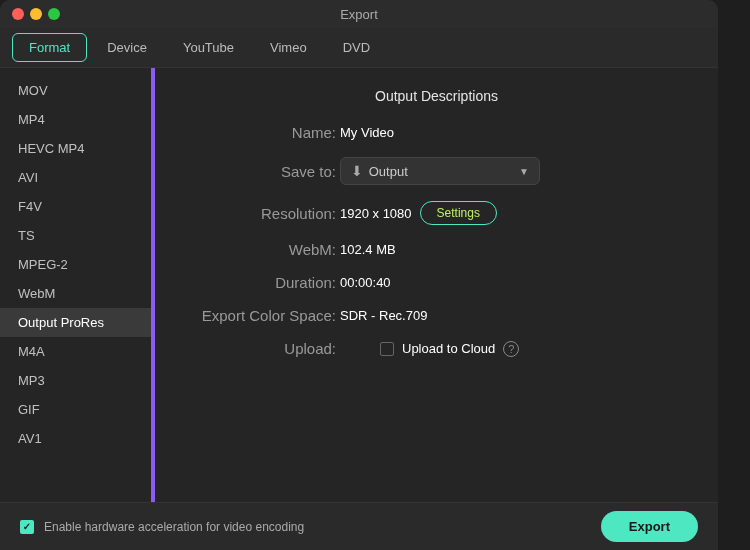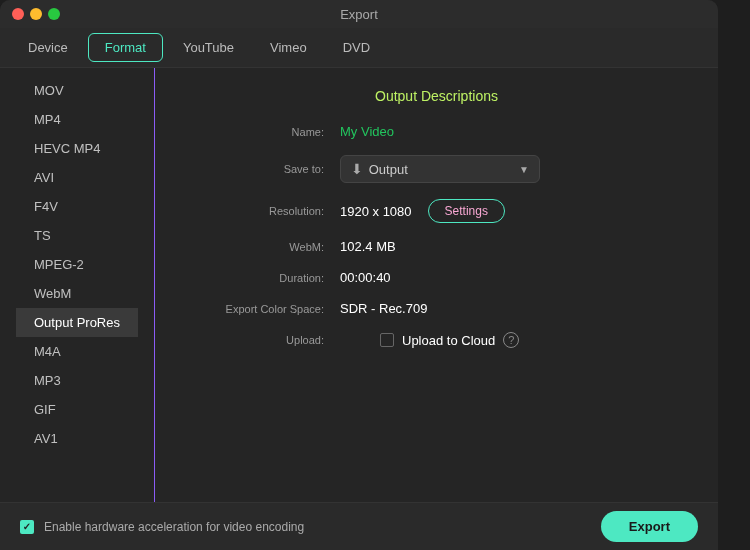--- a/index.html
+++ b/index.html
@@ -79,23 +79,23 @@
 
     .content {
       display: flex;
       flex: 1;
       overflow: hidden;
     }
 
     .sidebar {
       width: 155px;
       background: #252525;
-      padding: 8px 16px;
+      padding: 8px 0;
       overflow-y: auto;
-      border-right: 1px solid #8b5cf6;
+      border-right: 4px solid #8b5cf6;
     }
 
     .sidebar-item {
       padding: 7px 18px;
       font-size: 13px;
       color: #c0c0c0;
       cursor: pointer;
     }
 
     .sidebar-item.selected {
@@ -106,49 +106,49 @@
 
     .main {
       flex: 1;
       padding: 20px 30px;
       background: #252525;
     }
 
     .section-title {
       text-align: center;
       font-size: 14px;
-      color: #bef264;
+      color: #e5e5e5;
       margin-bottom: 20px;
       font-weight: 400;
     }
 
     .form-row {
       display: flex;
       align-items: center;
       margin-bottom: 16px;
     }
 
     .form-label {
       width: 155px;
       text-align: right;
-      font-size: 11px;
+      font-size: 15px;
       color: #999;
-      padding-right: 16px;
+      padding-right: 4px;
     }
 
     .form-value {
       font-size: 13px;
       color: #ffffff;
       flex: 1;
     }
 
     .name-input {
       background: transparent;
       border: none;
-      color: #22c55e;
+      color: #ffffff;
       font-size: 13px;
       outline: none;
       width: 200px;
     }
 
     .save-dropdown {
       display: flex;
       align-items: center;
       background: #333;
       border: 1px solid #444;
@@ -173,26 +173,26 @@
     }
 
     .chevron {
       color: #aaa;
       font-size: 10px;
     }
 
     .settings-btn {
       background: transparent;
       border: 1.5px solid #4de8c2;
-      color: #f9a8d4;
+      color: #bef264;
       border-radius: 16px;
       padding: 4px 16px;
       font-size: 12px;
       cursor: pointer;
-      margin-left: 16px;
+      margin-left: 8px;
     }
 
     .resolution-row {
       display: flex;
       align-items: center;
     }
 
     .checkbox-row {
       display: flex;
       align-items: center;
@@ -276,22 +276,22 @@
   <div class="title-bar">
     <div class="title-bar-dots">
       <div class="dot dot-red"></div>
       <div class="dot dot-yellow"></div>
       <div class="dot dot-green"></div>
     </div>
     <span class="title-bar-text">Export</span>
   </div>
 
   <div class="tabs">
+    <div class="tab active">Format</div>
     <div class="tab">Device</div>
-    <div class="tab active">Format</div>
     <div class="tab">YouTube</div>
     <div class="tab">Vimeo</div>
     <div class="tab">DVD</div>
   </div>
 
   <div class="content">
 
     <div class="sidebar">
       <div class="sidebar-item">MOV</div>
       <div class="sidebar-item">MP4</div>

